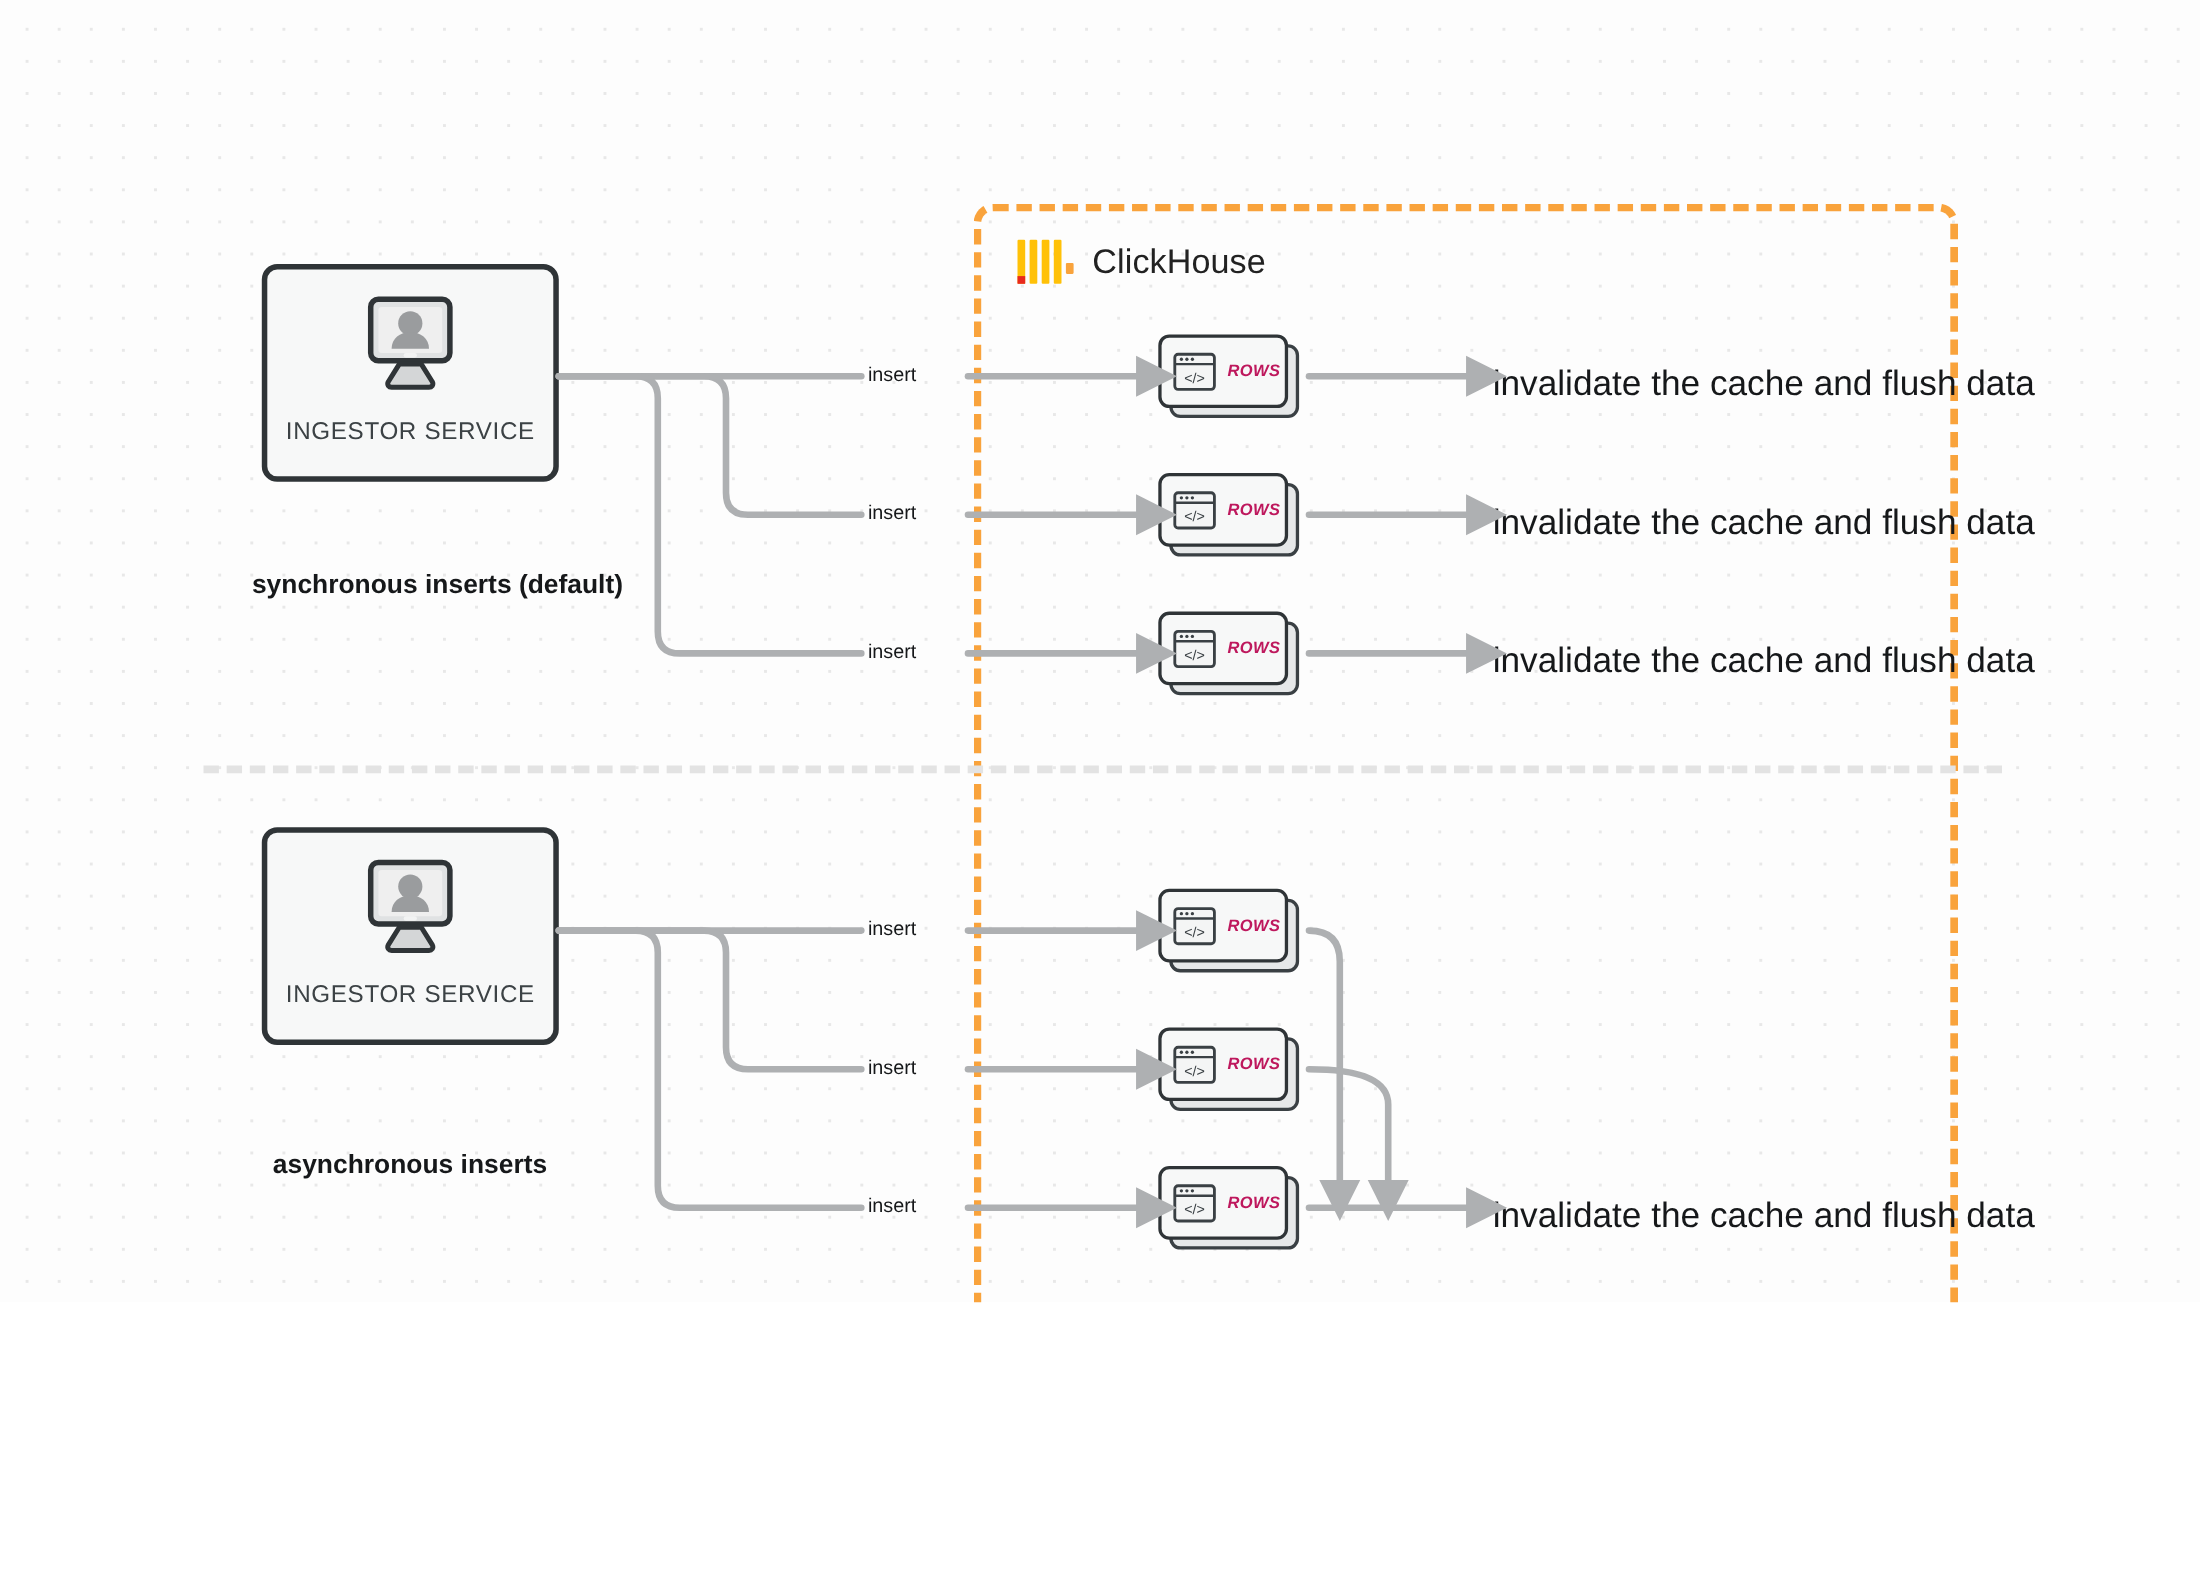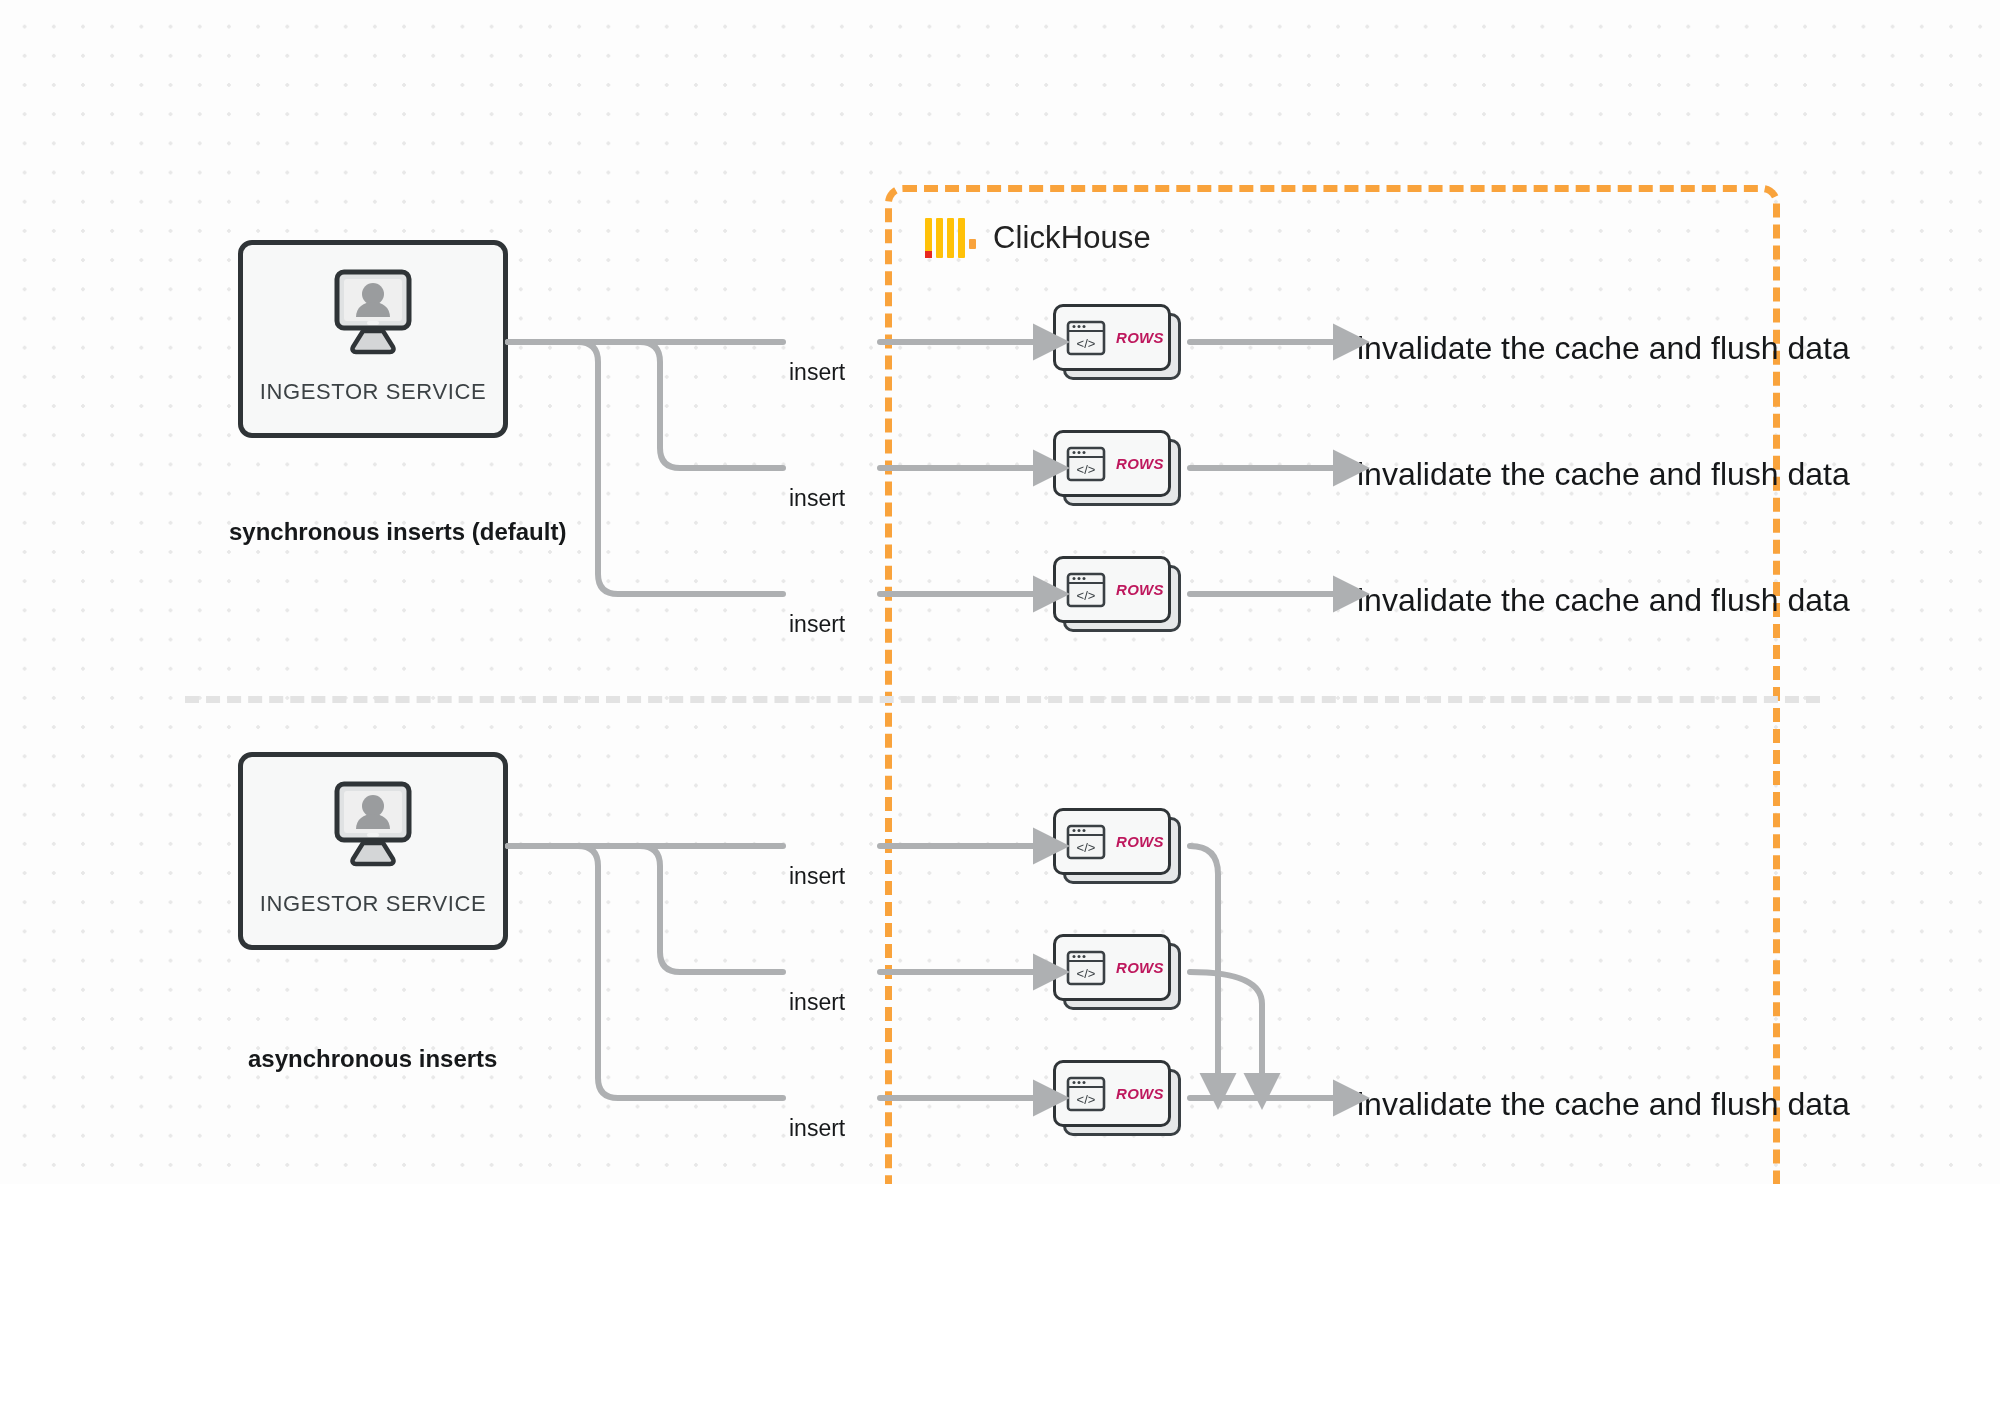--- a/index.html
+++ b/index.html
@@ -173,24 +173,23 @@
     font-size: 15px;
     font-style: italic;
     font-weight: bold;
     color: #be185d;
     letter-spacing: 0.3px;
   }
 
   
   .edge-label {
     position: absolute;
-    font-size: 23px;
+    font-size: 18px;
     color: #16181a;
     white-space: nowrap;
-    margin-top: 29px;
   }
   .flush-label {
     position: absolute;
     font-size: 32px;
     color: #16181a;
     white-space: nowrap;
   }
 </style>
 </head>
 <body>

